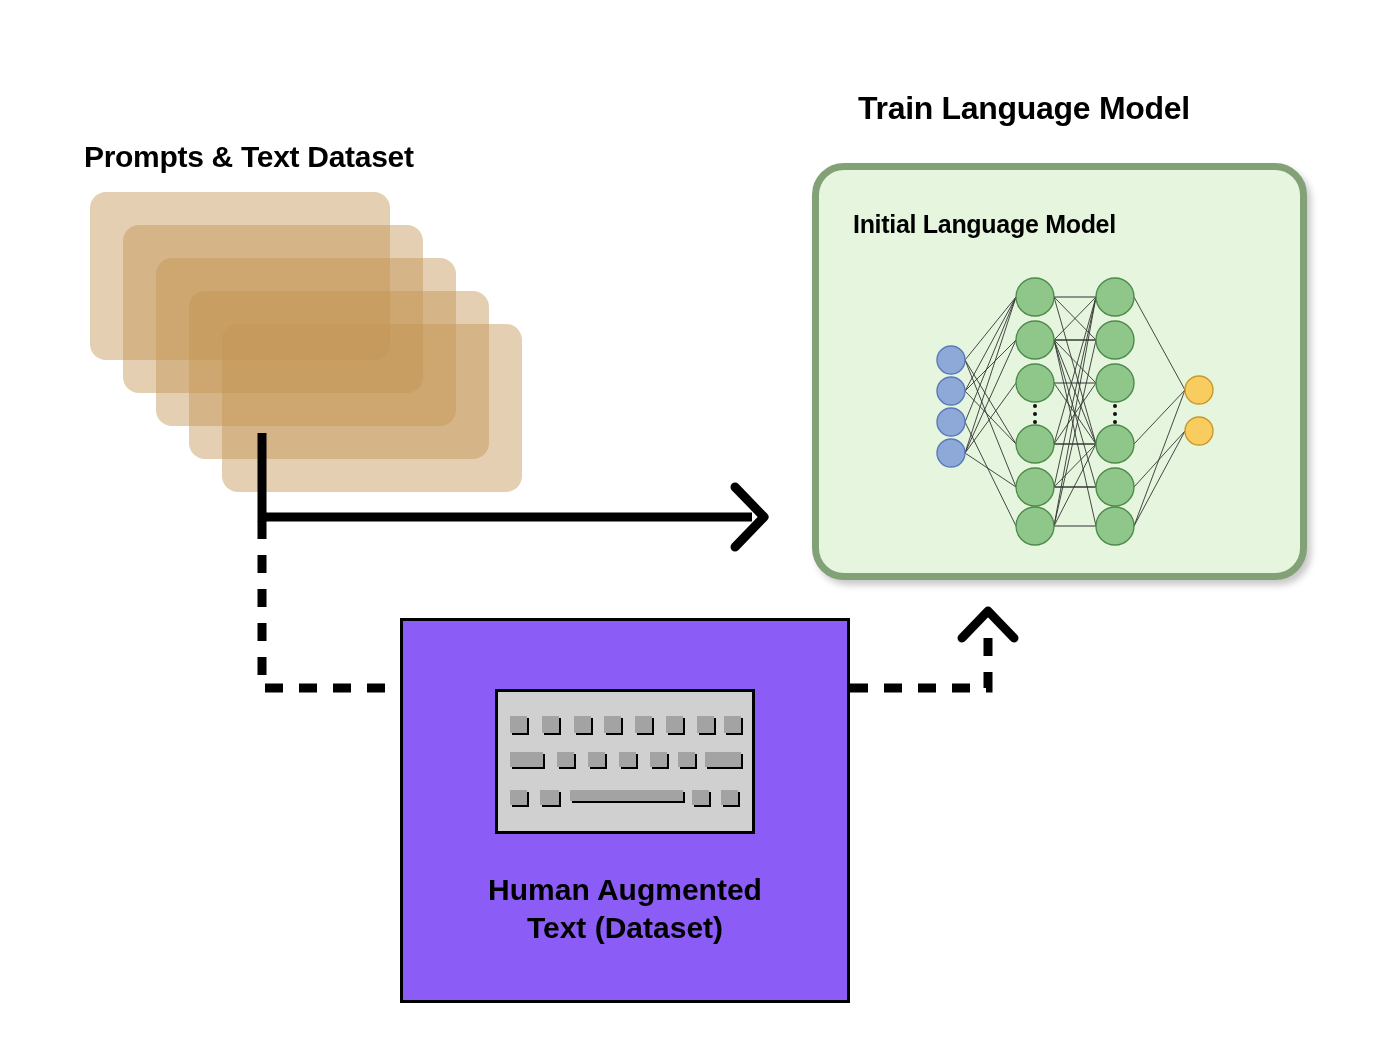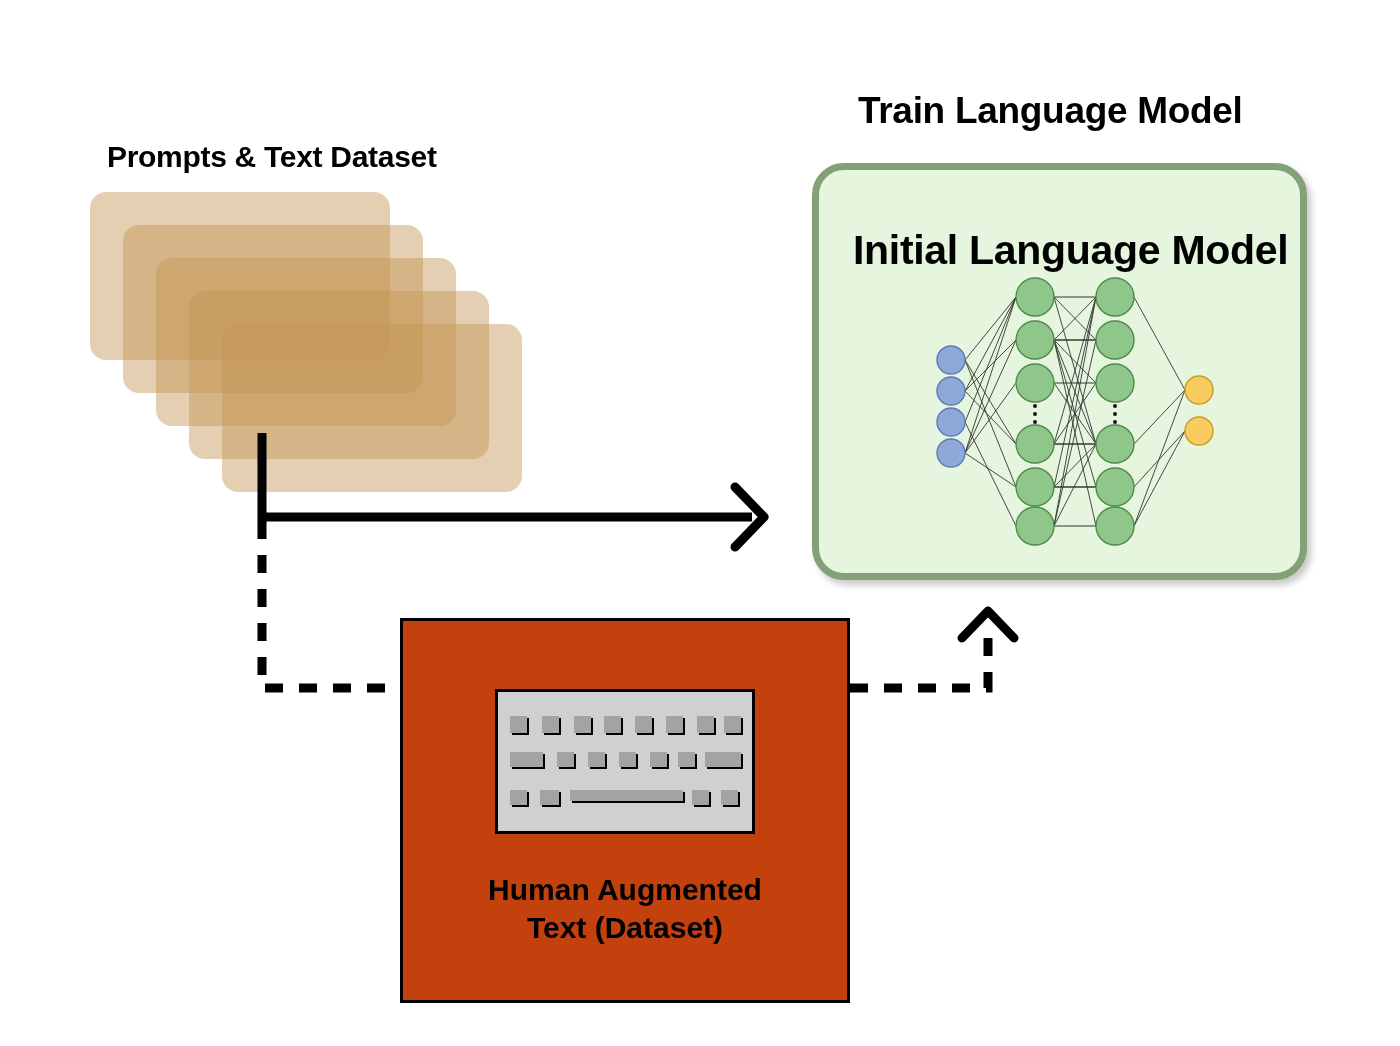--- a/index.html
+++ b/index.html
@@ -23,32 +23,30 @@
     position: absolute;
     font-weight: bold;
     color: #000000;
     letter-spacing: -0.3px;
     white-space: nowrap;
   }
   #dataset-title {
     left: 84px;
     top: 140px;
     font-size: 30px;
-    margin-left: 23px;
   }
   #train-title {
     left: 858px;
     top: 90px;
-    font-size: 37px;
+    font-size: 32px;
   }
   #model-title {
     left: 853px;
     top: 210px;
-    font-size: 41px;
-    margin-top: 17px;
+    font-size: 25px;
   }
 
   
   #dataset-stack {
     position: absolute;
     left: 90px;
     top: 192px;
     width: 440px;
     height: 232px;
   }
@@ -80,21 +78,21 @@
   }
 
   
   #human-box {
     position: absolute;
     left: 400px;
     top: 618px;
     width: 450px;
     height: 385px;
     box-sizing: border-box;
-    background: #c2410c;
+    background: #8b5cf6;
     border: 3px solid #000000;
   }
   #keyboard {
     position: absolute;
     left: 92px;
     top: 68px;
     width: 260px;
     height: 145px;
     box-sizing: border-box;
     background: #d0d0d0;

